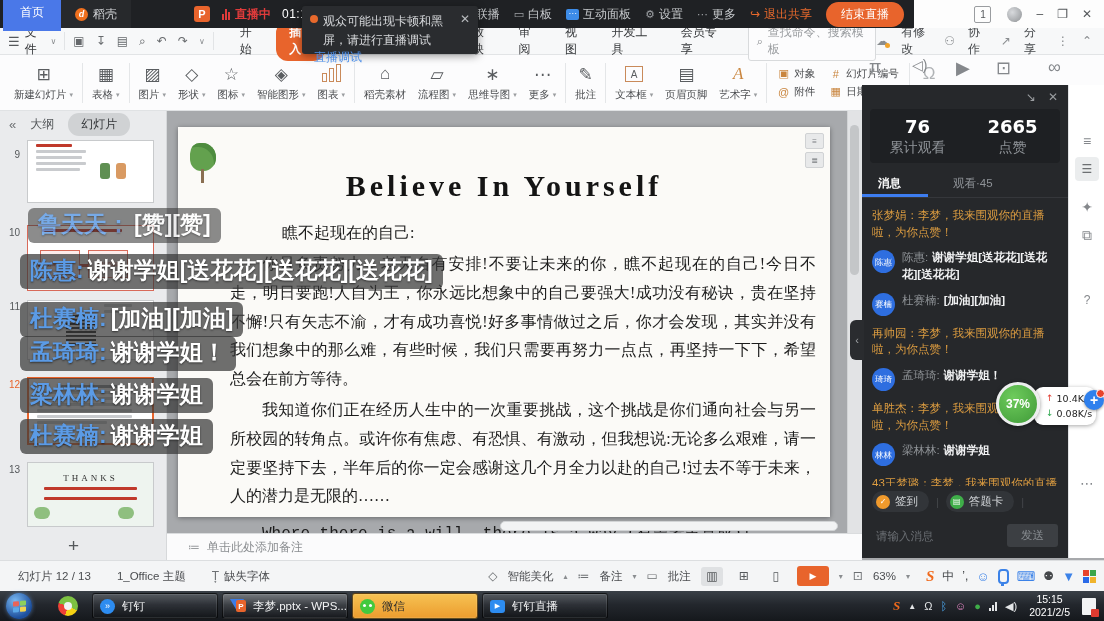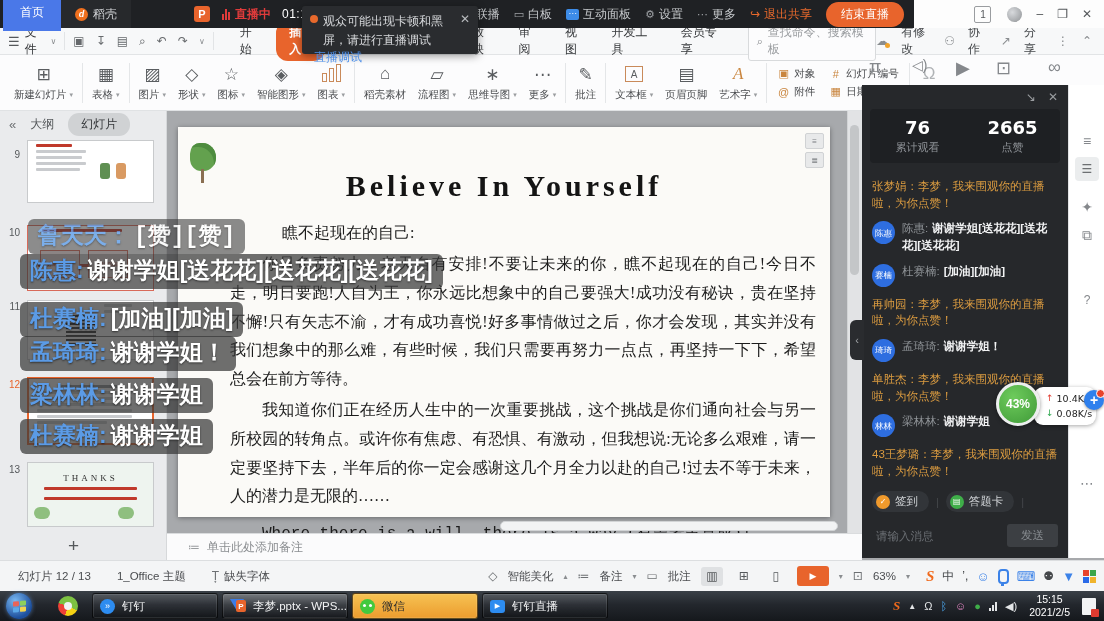--- a/index.html
+++ b/index.html
@@ -119,35 +119,35 @@
   .vscroll{position:absolute;right:0;top:0;width:14px;height:449px;background:#e2e3e5;border-left:1px solid #d2d4d6;}
   .vthumb{position:absolute;left:2px;top:14px;width:9px;height:150px;background:#c4c6c8;border-radius:5px;}
   .notes{position:absolute;left:0;top:422px;width:696px;height:27px;background:#fbfbfc;border-top:1px solid #dadcde;
          display:flex;align-items:center;gap:7px;padding-left:22px;box-sizing:border-box;font-size:12px;color:#8a8d90;}
   .notes .g{font-size:12px;color:#9a9da0;}
 
   
   .dm{position:absolute;z-index:30;background:rgba(56,56,56,.72);border-radius:6px;padding:1px 10px 3px 10px;
       font-size:23px;font-weight:bold;color:#fff;white-space:nowrap;text-shadow:0 1px 2px rgba(0,0,0,.55);}
   .dm .n{color:#5b9be6;margin-right:4px;}
-  .dm1{left:28px;top:219px;opacity:.8;font-family:Liberation Mono, monospace;}
+  .dm1{left:28px;top:208px;opacity:.8;}
   .dm2{left:20px;top:254px;}
   .dm3{left:20px;top:302px;}
   .dm4{left:20px;top:336px;}
   .dm5{left:20px;top:378px;}
   .dm6{left:20px;top:419px;}
 
   
   .chat{position:absolute;left:862px;top:85px;width:206px;height:473px;background:#26282b;z-index:40;
         display:flex;flex-direction:column;color:#dcdee1;font-size:11.5px;}
   .chat-head{height:20px;display:flex;align-items:center;justify-content:flex-end;gap:12px;padding:2px 10px 0 0;color:#9a9da0;font-size:12px;}
   .stats{margin:2px 8px 6px 8px;background:#1e2023;border-radius:4px;height:54px;display:flex;align-items:center;justify-content:flex-end;}
   .stat{flex:1;text-align:center;}
   .stat .v{font-size:18px;font-weight:bold;color:#fff;font-family:"DejaVu Sans",sans-serif;}
-  .stat .l{font-size:11px;color:#8f9398;margin-top:2px;}
+  .stat .l{font-size:14px;color:#8f9398;margin-top:2px;}
   .ctabs{display:flex;align-items:center;height:28px;border-bottom:1px solid #35373b;position:relative;}
   .ctab1{margin-left:16px;color:#fff;font-weight:bold;}
   .ctab2{margin-left:52px;color:#8f9398;}
   .cunder{position:absolute;left:0;bottom:0;width:66px;height:3px;background:#3d7df0;}
   .msgs{flex:1;overflow:hidden;padding:9px 10px 0 10px;display:flex;flex-direction:column;gap:9px;line-height:1.45;}
   .mnotice{color:#dc9c40;}
   .muser{display:flex;gap:7px;}
   .mav{flex:none;width:23px;height:23px;border-radius:50%;background:#2e6ee0;color:#fff;font-size:8.5px;
        display:flex;align-items:center;justify-content:center;margin-top:1px;}
   .mtext .mn{color:#8e9296;margin-right:4px;}
@@ -550,20 +550,25 @@
     <div class="stats">
       <div class="stat">
         <div class="v">76</div>
         <div class="l">累计观看</div>
       </div>
       <div class="stat">
         <div class="v">2665</div>
         <div class="l">点赞</div>
       </div>
     </div>
+    <div class="ctabs">
+      <span class="ctab1">消息</span>
+      <span class="ctab2">观看·45</span>
+      <span class="cunder"></span>
+    </div>
     <div class="msgs">
       <div class="mnotice">张梦娟：李梦，我来围观你的直播啦，为你点赞！</div>
       <div class="muser">
         <span class="mav">陈惠</span>
         <span class="mtext"><span class="mn">陈惠:</span><span class="mt">谢谢学姐[送花花][送花花][送花花]</span></span>
       </div>
       <div class="muser">
         <span class="mav">赛楠</span>
         <span class="mtext"><span class="mn">杜赛楠:</span><span class="mt">[加油][加油]</span></span>
       </div>
@@ -612,21 +617,21 @@
     <div class="nm-pill">
       <div class="nm-row">
           <span class="nm-up">↑</span>
           <span>10.4K/s</span>
         </div>
       <div class="nm-row">
           <span class="nm-dn">↓</span>
           <span>0.08K/s</span>
         </div>
     </div>
-    <div class="nm-circle">43%</div>
+    <div class="nm-circle">37%</div>
     <div class="nm-plus">+</div>
   </div>
 
   <div class="statusbar">
     <span class="sb-item">幻灯片 12 / 13</span>
     <span class="sb-item">1_Office 主题</span>
     <span class="sb-ic">T̟</span>
     <span class="sb-item" style="margin-left:5px;">缺失字体</span>
     <div class="sb-right">
       <span class="sb-ic">◇</span>

